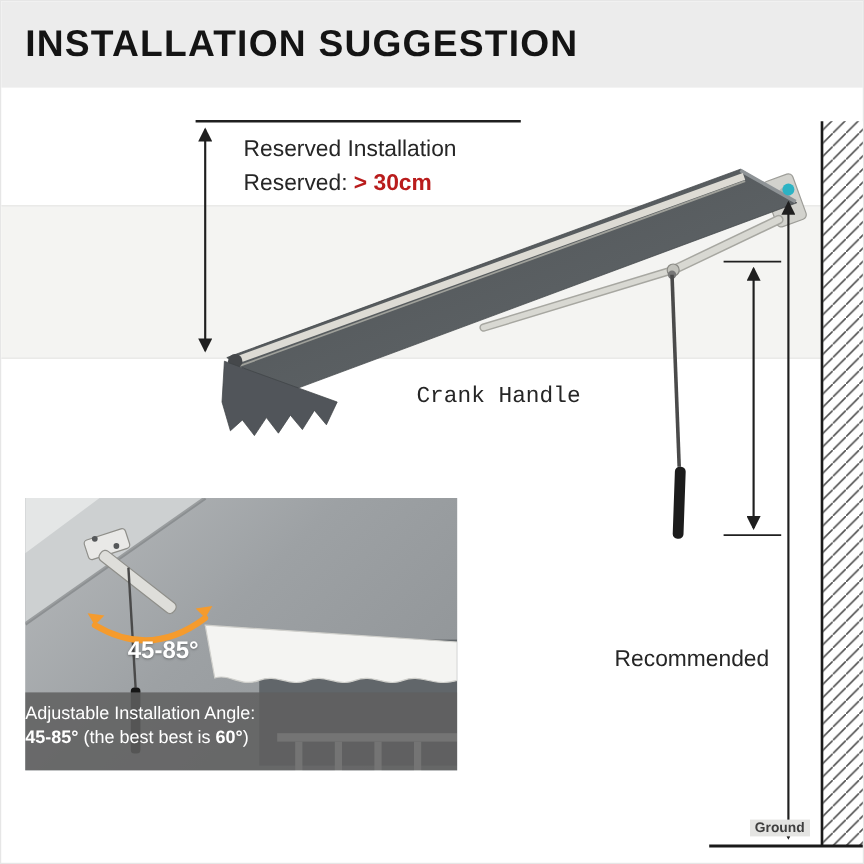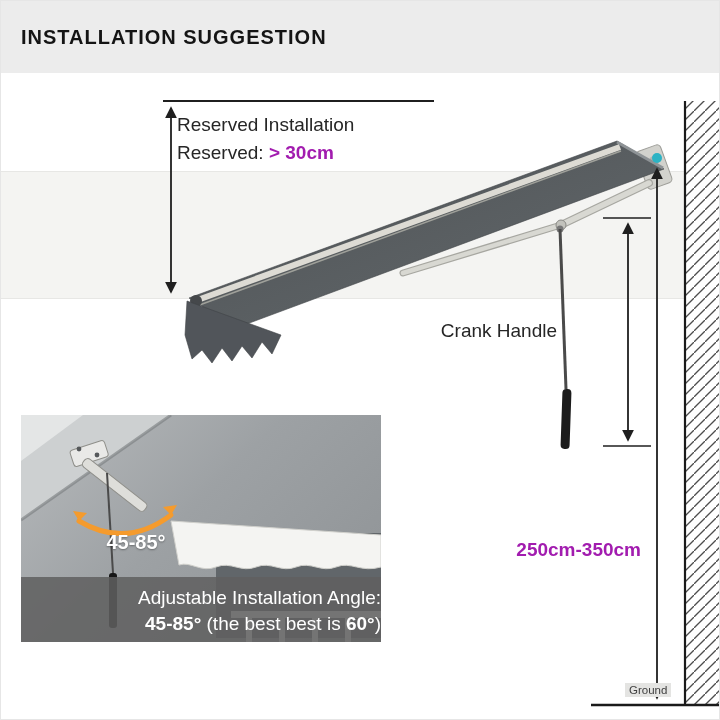--- a/index.html
+++ b/index.html
@@ -1,40 +1,40 @@
 <!DOCTYPE html>
 <html><head>
 <meta charset="utf-8">
 <style>
   * { margin:0; padding:0; box-sizing:border-box; }
   html,body { background:#fff; }
   body { width:720px; height:720px; font-family:"Liberation Sans", sans-serif; }
   .page { position:relative; width:720px; height:720px; background:#fff; overflow:hidden; border:1px solid #e6e6e6; }
 
   .header { position:absolute; left:0; top:0; width:720px; height:72px; background:#ececec; display:flex; align-items:center; padding-left:20px; }
-  .header h1 { font-size:20px; font-weight:800; letter-spacing:1px; color:#141414; }
+  .header h1 { font-size:31px; font-weight:800; letter-spacing:1px; color:#141414; }
 
   .backdrop { position:absolute; left:0; top:170px; width:684px; height:128px; background:#f4f4f2; border-top:1px solid #e7e7e5; border-bottom:1px solid #e7e7e5; }
 
   .scene-svg { position:absolute; left:0; top:0; width:720px; height:720px; }
 
   .ann { position:absolute; color:#262626; font-size:19px; line-height:1.45; }
-  .ann b { font-weight:700; color:#a21caf; }
-  .t-reserved { left:176px; top:110px; }
-  .t-crank    { left:346px; top:316px; width:210px; text-align:right; }
+  .ann b { font-weight:700; color:#b91c1c; }
+  .t-reserved { left:202px; top:110px; }
+  .t-crank    { left:346px; top:316px; width:210px; text-align:left;font-family:Liberation Mono, monospace; }
   .t-height   { left:430px; top:535px; width:210px; text-align:right; }
-  .t-ground   { position:absolute; left:624px; top:682px; font-size:11.5px; color:#3f3f3f; background:#e4e4e2; padding:1px 4px; }
+  .t-ground   { position:absolute; left:624px; top:682px; font-size:11.5px; color:#3f3f3f; background:#e4e4e2; padding:1px 4px;font-weight:bold; }
 
   .inset { position:absolute; left:20px; top:414px; width:360px; height:227px;
            background:linear-gradient(135deg,#b7babc 0%, #9da1a4 45%, #8e9295 100%); overflow:hidden; }
   .inset-svg { position:absolute; left:0; top:0; width:360px; height:288px; }
   .angle-badge { position:absolute; left:55px; top:116px; width:120px; text-align:center;
                  color:#fff; font-weight:700; font-size:20px; text-shadow:0 1px 2px rgba(0,0,0,.35); }
   .caption { position:absolute; left:0; bottom:0; width:100%; height:65px; background:rgba(96,96,96,.86);
-             color:#fff; text-align:right; padding-top:8px; font-size:19px; line-height:1.35; }
+             color:#fff; text-align:left; padding-top:8px; font-size:15px; line-height:1.35; }
   .caption b { font-weight:700; }
 </style>
 </head>
 <body>
 
 <div class="page">
 
   <header class="header">
     <h1>INSTALLATION SUGGESTION</h1>
   </header>
@@ -118,21 +118,21 @@
   <div class="ann t-reserved">
     <div>Reserved Installation</div>
     <div><span>Reserved: </span><b>&gt; 30cm</b></div>
   </div>
 
   <div class="ann t-crank">
     <div>Crank Handle</div>
   </div>
 
   <div class="ann t-height">
-    <div><b>250cm-350cm</b></div>
+    <div>Recommended</div>
   </div>
 
   <div class="t-ground">Ground</div>
 
   <div class="inset">
     <svg class="inset-svg" viewBox="0 0 360 288">
 
       <polygon points="0,0 150,0 0,105" fill="#cdd0d1"></polygon>
       <polygon points="0,0 62,0 0,46" fill="#e4e6e6"></polygon>
       <line x1="150" y1="0" x2="0" y2="105" stroke="#787c7e" stroke-width="3" opacity="0.6"></line>

